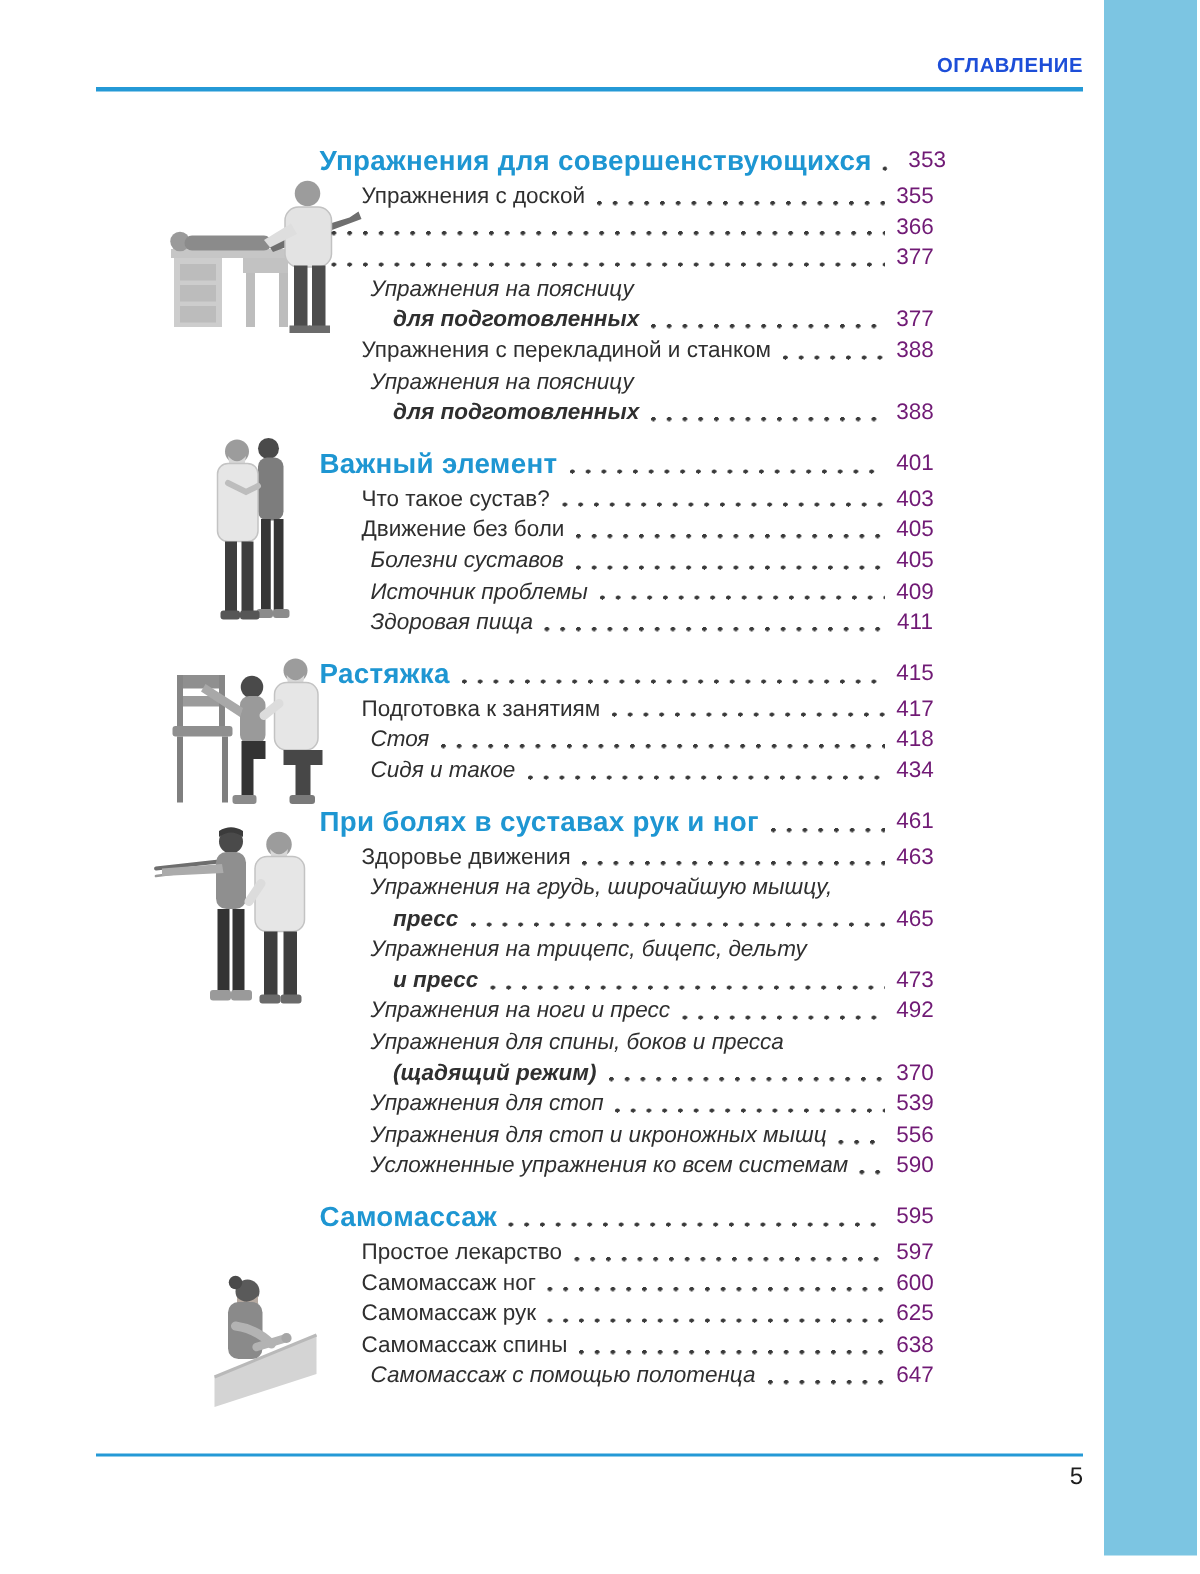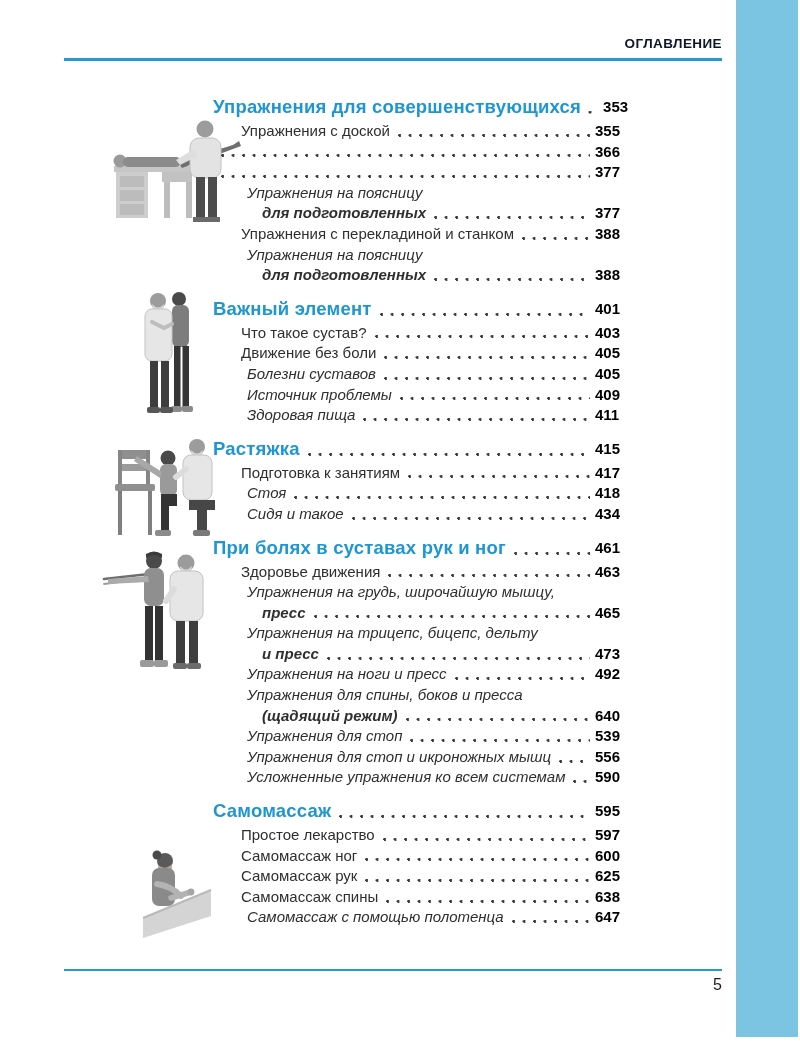--- a/index.html
+++ b/index.html
@@ -6,21 +6,21 @@
   body{
     width:800px;height:1049px;position:relative;background:#ffffff;
     font-family:"Liberation Sans","DejaVu Sans",sans-serif;
     color:#2f2f2f;overflow:hidden;
   }
   
   .edgebar{position:absolute;left:736px;top:0;width:62px;height:1037px;background:#7cc5e2;}
   
   .running-head{
     position:absolute;left:64px;top:36px;width:658px;text-align:right;
-    font-size:13.5px;font-weight:700;letter-spacing:.4px;color:#0f172a;
+    font-size:13.5px;font-weight:700;letter-spacing:.4px;color:#1d4ed8;
   }
   .rule{position:absolute;left:64px;width:658px;background:#2499d6;}
   .rule-top{top:58px;height:3px;}
   .rule-bottom{top:969px;height:2px;}
   .folio{
     position:absolute;left:64px;top:976px;width:658px;text-align:right;
     font-size:16px;color:#1d1d1d;
   }
   
   .photo{position:absolute;}
@@ -39,21 +39,21 @@
   .lbl{white-space:nowrap;}
   .lvl1{padding-left:28px;}
   .lvl2{padding-left:34px;font-style:italic;}
   .lvl3{padding-left:49px;font-style:italic;font-weight:bold;}
   .leader{
     flex:1 1 auto;min-width:10px;margin:0 5px 0 7px;
     background-image:radial-gradient(circle at 1.6px 1.6px,#3a3a3a 1.45px,rgba(0,0,0,0) 1.6px);
     background-size:10.5px 3.4px;background-repeat:repeat-x;
     background-position:left 1px bottom 4.5px;
   }
-  .pg{flex:0 0 auto;min-width:30px;text-align:left;color:#000000;font-style:normal;font-weight:bold;}
+  .pg{flex:0 0 auto;min-width:30px;text-align:center;color:#701a75;font-style:normal;}
 </style>
 </head>
 <body>
 
 <div class="page">
 
   <aside class="edgebar"></aside>
 
   <div class="running-head">ОГЛАВЛЕНИЕ</div>
   <div class="rule rule-top"></div>
@@ -287,21 +287,21 @@
           <span class="lbl lvl2">Упражнения на ноги и пресс</span>
           <span class="leader"></span>
           <span class="pg">492</span>
         </div>
         <div class="toc-row">
           <span class="lbl lvl2">Упражнения для спины, боков и пресса</span>
         </div>
         <div class="toc-row">
           <span class="lbl lvl3">(щадящий режим)</span>
           <span class="leader"></span>
-          <span class="pg">640</span>
+          <span class="pg">370</span>
         </div>
         <div class="toc-row">
           <span class="lbl lvl2">Упражнения для стоп</span>
           <span class="leader"></span>
           <span class="pg">539</span>
         </div>
         <div class="toc-row">
           <span class="lbl lvl2">Упражнения для стоп и икроножных мышц</span>
           <span class="leader"></span>
           <span class="pg">556</span>

